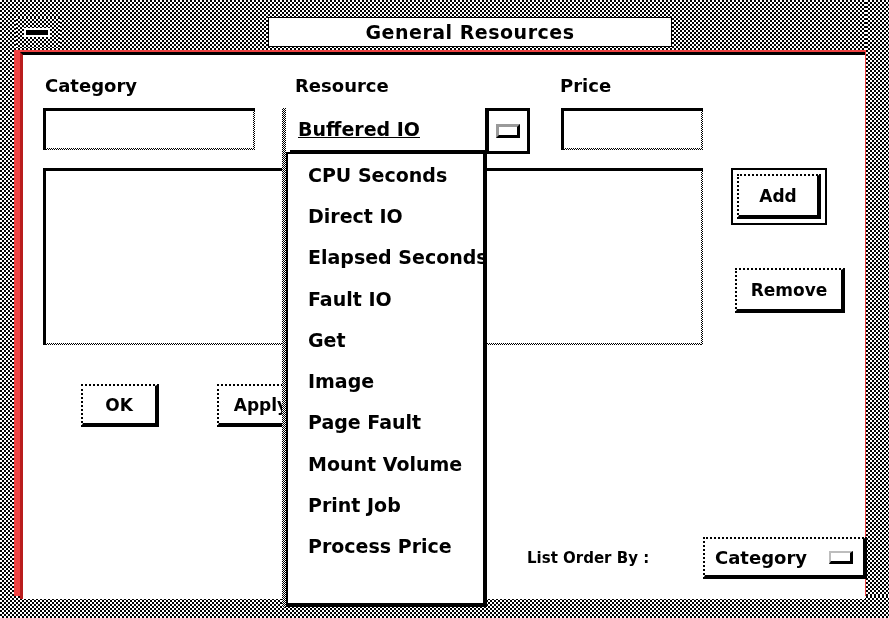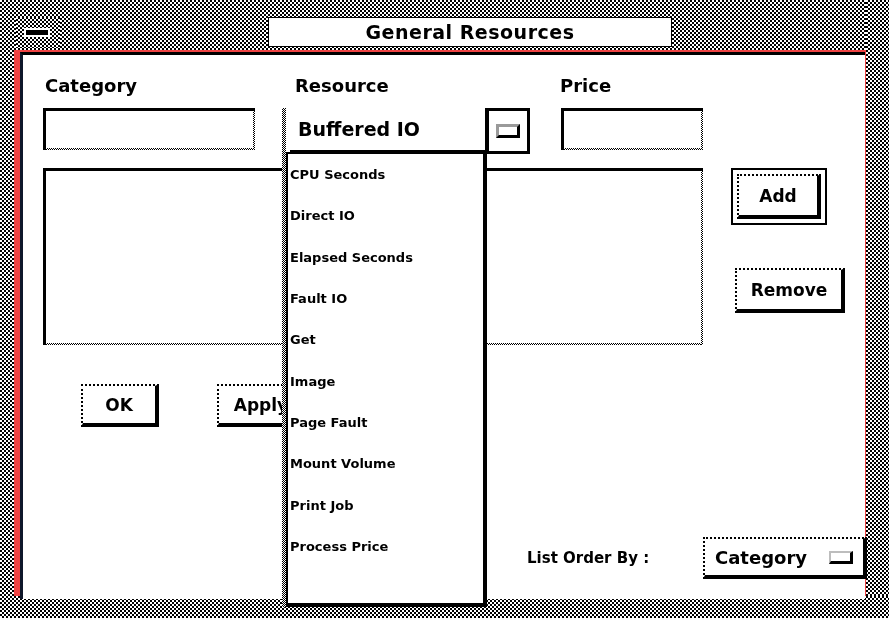--- a/index.html
+++ b/index.html
@@ -53,21 +53,21 @@
     display:flex;align-items:center;justify-content:center;
   }
   #title-text{
     font-size:19px;font-weight:bold;color:#000;letter-spacing:0.5px;
     font-family:"DejaVu Sans","Liberation Sans",sans-serif;
   }
 
   
   #client{
     position:absolute;left:20px;top:52px;width:845px;height:547px;
-    background:#fff;border-left:3px solid #0f172a;border-top:3px solid #000;
+    background:#fff;border-left:3px solid #b91c1c;border-top:3px solid #000;
     box-sizing:border-box;
   }
 
   
   .flabel{
     position:absolute;font-size:18px;font-weight:bold;color:#000;
     white-space:nowrap;
   }
 
   
@@ -117,21 +117,21 @@
     border-right:3px solid #000;border-bottom:3px solid #000;
     background:#fff;
   }
 
   
   #resource-combo{position:absolute;left:290px;top:108px;width:240px;height:46px;}
   #resource-text{
     position:absolute;left:0;top:0;width:198px;height:46px;background:#fff;
     box-sizing:border-box;border-bottom:4px solid #000;border-right:3px solid #000;
     display:flex;align-items:center;padding-left:8px;
-    font-size:19px;font-weight:bold;color:#000;
+    font-size:19px;font-weight:bold;color:#000;text-decoration:underline;
   }
   #resource-text-topedge{position:absolute;left:0;top:0;width:198px;height:3px;}
   #resource-text-leftedge{position:absolute;left:0;top:0;width:3px;height:46px;}
   #resource-arrow-btn{
     position:absolute;left:196px;top:0;width:44px;height:46px;background:#fff;
     box-sizing:border-box;border:3px solid #000;
     display:flex;align-items:center;justify-content:center;
   }
   #resource-arrow-glyph{
     width:24px;height:14px;box-sizing:border-box;
@@ -141,22 +141,22 @@
   }
 
   
   #resource-droplist{
     position:absolute;left:286px;top:152px;width:201px;height:455px;
     background:#fff;border:2px solid #000;box-sizing:border-box;
     border-right:4px solid #000;border-bottom:4px solid #000;
     z-index:40;overflow:hidden;
   }
   .drop-item{
-    height:41.3px;display:flex;align-items:center;padding-left:2px;
-    font-size:13px;font-weight:bold;color:#000;white-space:nowrap;
+    height:41.3px;display:flex;align-items:center;padding-left:20px;
+    font-size:19px;font-weight:bold;color:#000;white-space:nowrap;
     background:#fff;
   }
   #droplist-leftdither{position:absolute;left:282px;top:108px;width:4px;height:499px;z-index:41;}
 
   
   #list-order-label{position:absolute;left:524px;top:546px;font-size:17px;font-weight:bold;}
 </style>
 </head>
 <body>
 

